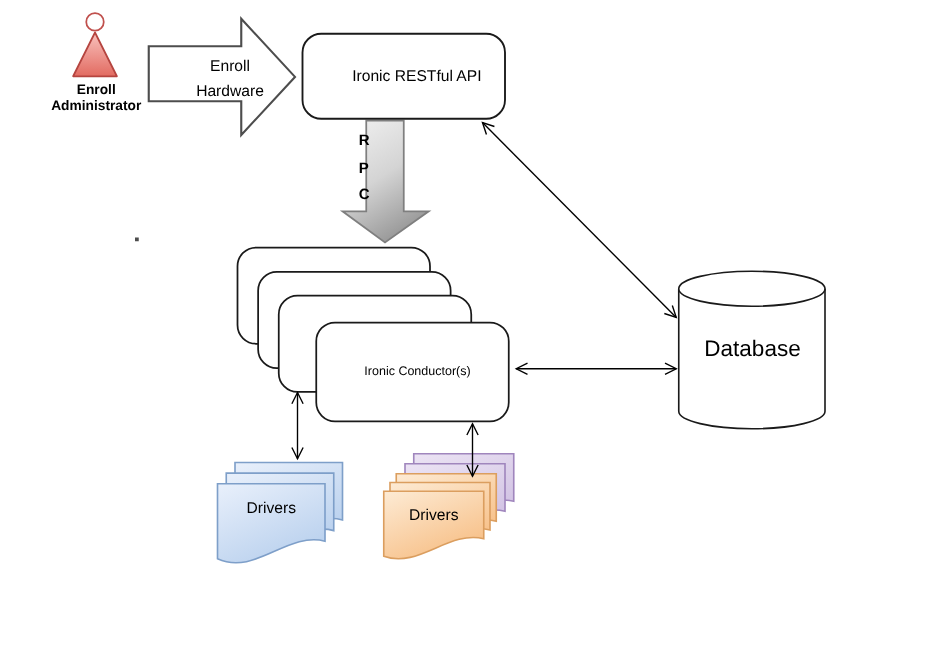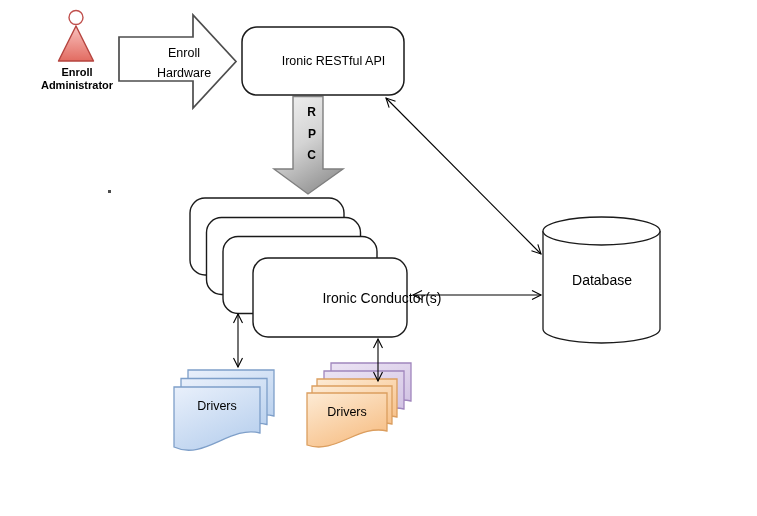--- a/index.html
+++ b/index.html
@@ -9,24 +9,24 @@
   }
   .canvas svg{position:absolute;left:0;top:0;}
   .lbl{position:absolute;color:#000;}
   .ctr{display:flex;align-items:center;justify-content:center;text-align:center;}
 
   #lbl-actor{left:27px;top:66px;width:100px;text-align:center;
              font-size:11px;font-weight:bold;line-height:13px;}
   #lbl-enroll{left:144px;top:43px;width:80px;text-align:center;
               font-size:12.5px;line-height:20px;}
   #lbl-api{left:242px;top:27px;width:183px;height:68px;font-size:12.5px;}
-  #lbl-rpc{left:301px;top:102px;width:15px;font-size:12px;line-height:21.5px;
-           word-break:break-all;text-align:right;font-weight:600;}
-  #lbl-conductor{left:253px;top:258px;width:162px;height:79px;font-size:14px;padding-left:48px;}
-  #lbl-database{left:543px;top:222px;width:118px;height:115px;font-size:14px;}
+  #lbl-rpc{left:287px;top:102px;width:15px;font-size:12px;line-height:21.5px;
+           word-break:break-all;text-align:left;font-weight:600;}
+  #lbl-conductor{left:253px;top:258px;width:162px;height:79px;font-size:10px;}
+  #lbl-database{left:543px;top:222px;width:118px;height:115px;font-size:18px;}
   #lbl-drivers-left{left:177px;top:399px;width:80px;text-align:center;font-size:12.5px;}
   #lbl-drivers-right{left:308px;top:405px;width:78px;text-align:center;font-size:12.5px;}
   #stray-dot{position:absolute;left:108px;top:190px;width:3px;height:3px;background:#4d4d4d;}
 </style>
 </head>
 <body>
 
 <div class="canvas">
 
   <svg width="757" height="516" viewBox="0 0 757 516">

